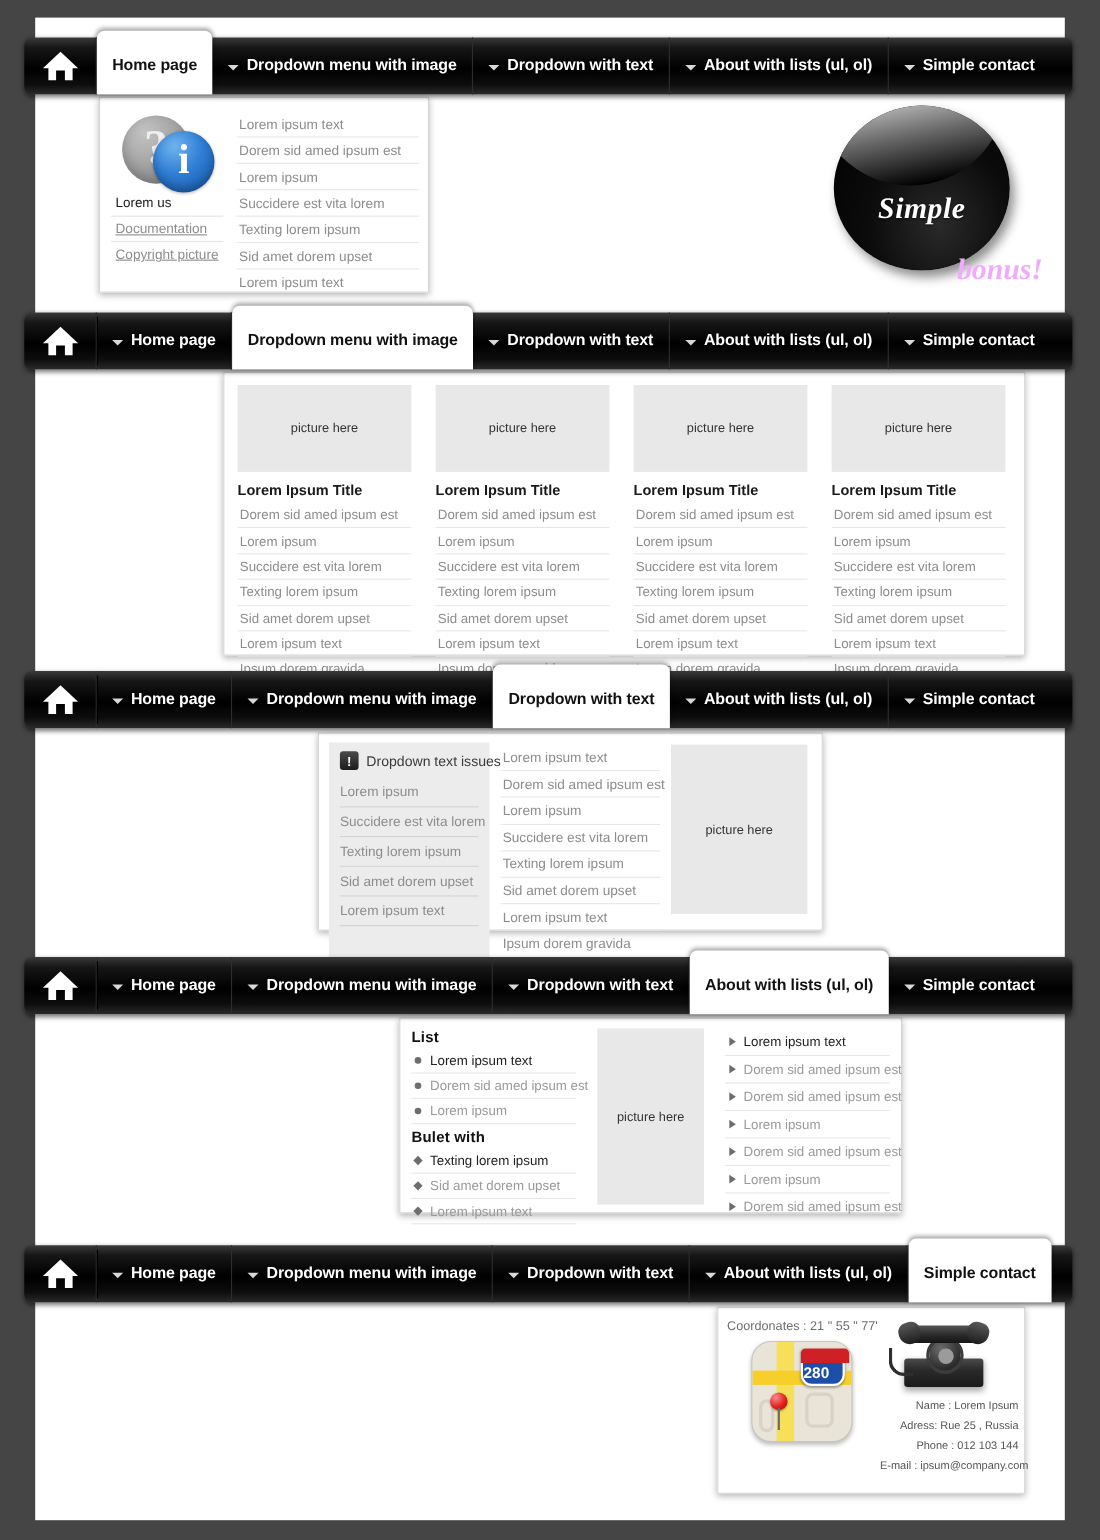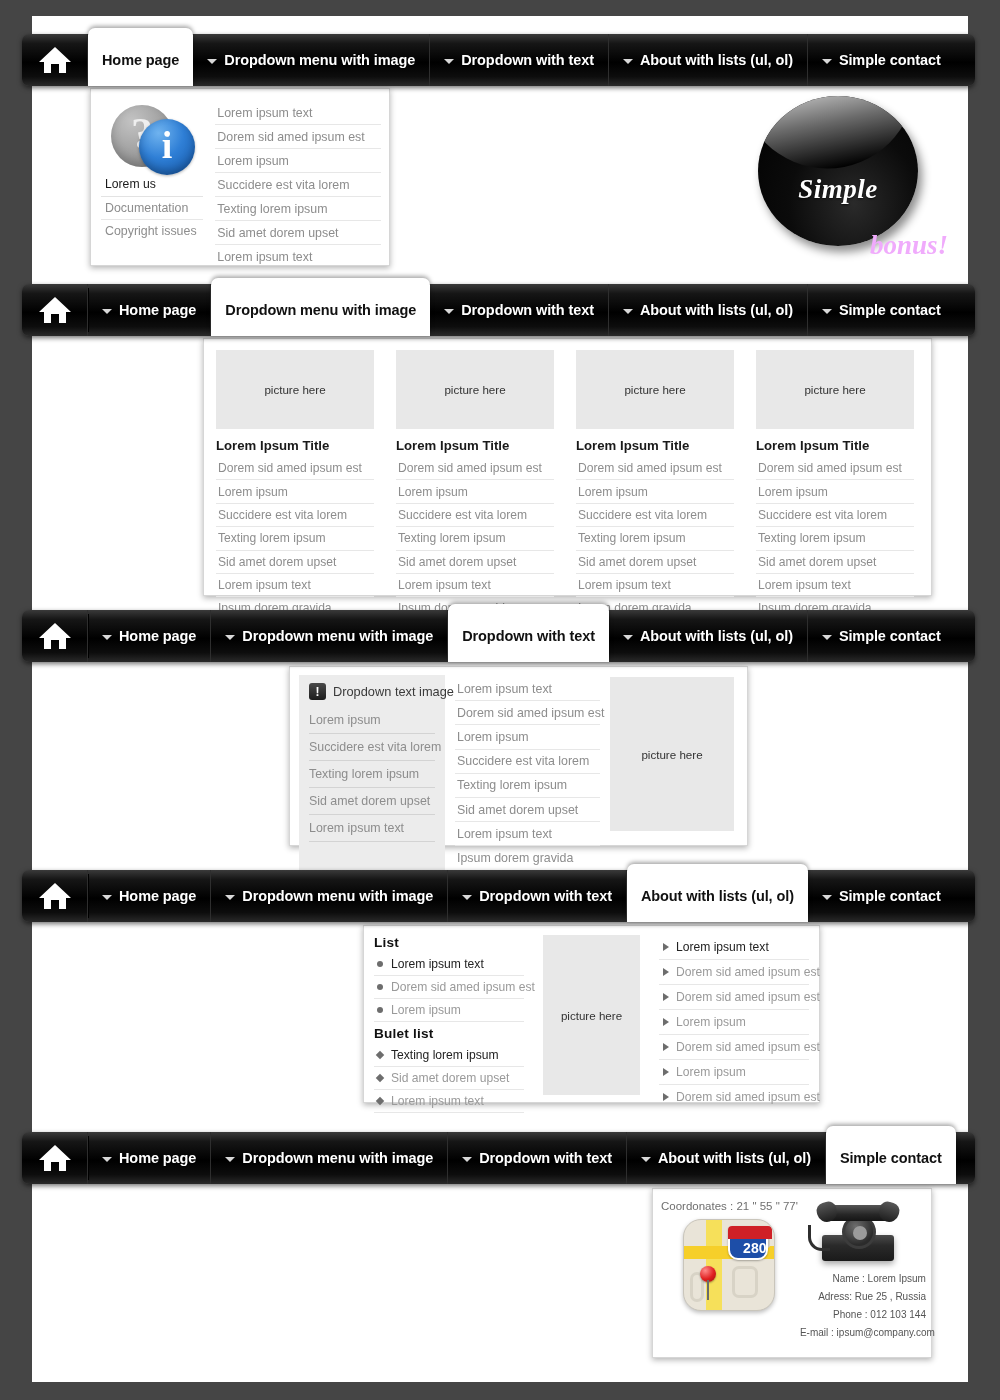--- a/index.html
+++ b/index.html
@@ -127,21 +127,21 @@
   }
   .i-circle span {
     position:absolute; left:0; right:0; top:4px; text-align:center;
     font: bold 38px "Liberation Serif", serif; color:#ffffff;
   }
   .about-label {
     font-size: 12.2px; color: #1a1a1a; padding: 0 0 5px 4px;
     border-bottom: 1px solid #e3e3e3; margin-bottom: 0;
   }
   .home-left .linklist { margin-top: 0; }
-  .home-left .linklist li { padding-left: 4px; }
+  .home-left .linklist li { padding-left: 4px; text-decoration: underline; }
   .home-right { width: 170px; margin-left: 12px; padding-top: 2px; }
   .home-right .linklist li { padding: 4.5px 2px; }
 
   
   #panel-image { left: 203px; top: 338px; width: 729px; height: 258px; }
   .img-cols { display: flex; padding: 11px 12px; gap: 22px; }
   .img-col { width: 158px; }
   .thumb {
     height: 79px; background: #e8e8e8;
     display: flex; align-items: center; justify-content: center;
@@ -239,21 +239,21 @@
   .map-vroad { position:absolute; left:22px; top:0; width:16px; height:100%; background:#f6e05a; }
   .map-hroad { position:absolute; left:0; top:26px; width:100%; height:13px; background:#f6cf2a; }
   .map-block { position:absolute; border:3px solid #d8d3c6; border-radius:7px; }
   .b1 { left:48px; top:46px; width:26px; height:32px; }
   .b2 { left:50px; top:6px; width:36px; height:22px; border-radius:3px;}
   .b3 { left:6px; top:52px; width:14px; height:30px; }
   .shield {
     position:absolute; left:44px; top:6px; width:40px; height:34px;
     background:#1d4ea8; border-radius:4px 4px 10px 10px;
     border:2px solid #ffffff;
-    display:flex; align-items:flex-end; justify-content:flex-end;
+    display:flex; align-items:flex-end; justify-content:flex-start;
     box-shadow: 0 1px 2px rgba(0,0,0,.3);
   }
   .shield::before{
     content:""; position:absolute; left:-2px; top:-2px; width:44px; height:13px;
     background:#cf2026; border-radius:4px 4px 0 0;
   }
   .shield span { position:relative; font:bold 14px "Liberation Sans", sans-serif; color:#fff; z-index:2; padding-bottom:2px;}
   .pin {
     position:absolute; left:16px; top:46px; width:16px; height:16px;
     border-radius:50%;
@@ -367,21 +367,21 @@
           <div class="q-circle">
               <span>?</span>
             </div>
           <div class="i-circle">
               <span>i</span>
             </div>
         </div>
         <div class="about-label">Lorem us</div>
         <ul class="linklist">
           <li>Documentation</li>
-          <li>Copyright issues</li>
+          <li>Copyright picture</li>
         </ul>
       </div>
       <div class="home-right">
         <ul class="linklist">
           <li>Lorem ipsum text</li>
           <li>Dorem sid amed ipsum est</li>
           <li>Lorem ipsum</li>
           <li>Succidere est vita lorem</li>
           <li>Texting lorem ipsum</li>
           <li>Sid amet dorem upset</li>
@@ -514,21 +514,21 @@
       <span class="caret"></span>
       <span class="tab-label">Simple contact</span>
     </div>
   </div>
 
   <div class="panel" id="panel-text">
     <div class="text-grid">
       <div class="text-box">
         <div class="tb-head">
           <span class="excl">!</span>
-          <span class="tb-title">Dropdown text image</span>
+          <span class="tb-title">Dropdown text issues</span>
         </div>
         <ul class="linklist">
           <li>Lorem ipsum</li>
           <li>Succidere est vita lorem</li>
           <li>Texting lorem ipsum</li>
           <li>Sid amet dorem upset</li>
           <li>Lorem ipsum text</li>
         </ul>
       </div>
       <div class="text-mid">
@@ -579,21 +579,21 @@
 
   <div class="panel" id="panel-lists">
     <div class="lists-grid">
       <div class="lists-left">
         <div class="lh">List</div>
         <ul class="bl">
           <li>Lorem ipsum text</li>
           <li>Dorem sid amed ipsum est</li>
           <li>Lorem ipsum</li>
         </ul>
-        <div class="lh">Bulet list</div>
+        <div class="lh">Bulet with</div>
         <ul class="bl diamond">
           <li>Texting lorem ipsum</li>
           <li>Sid amet dorem upset</li>
           <li>Lorem ipsum text</li>
         </ul>
       </div>
       <div class="lists-pic">picture here</div>
       <div class="lists-right">
         <ul class="tri">
           <li>Lorem ipsum text</li>

